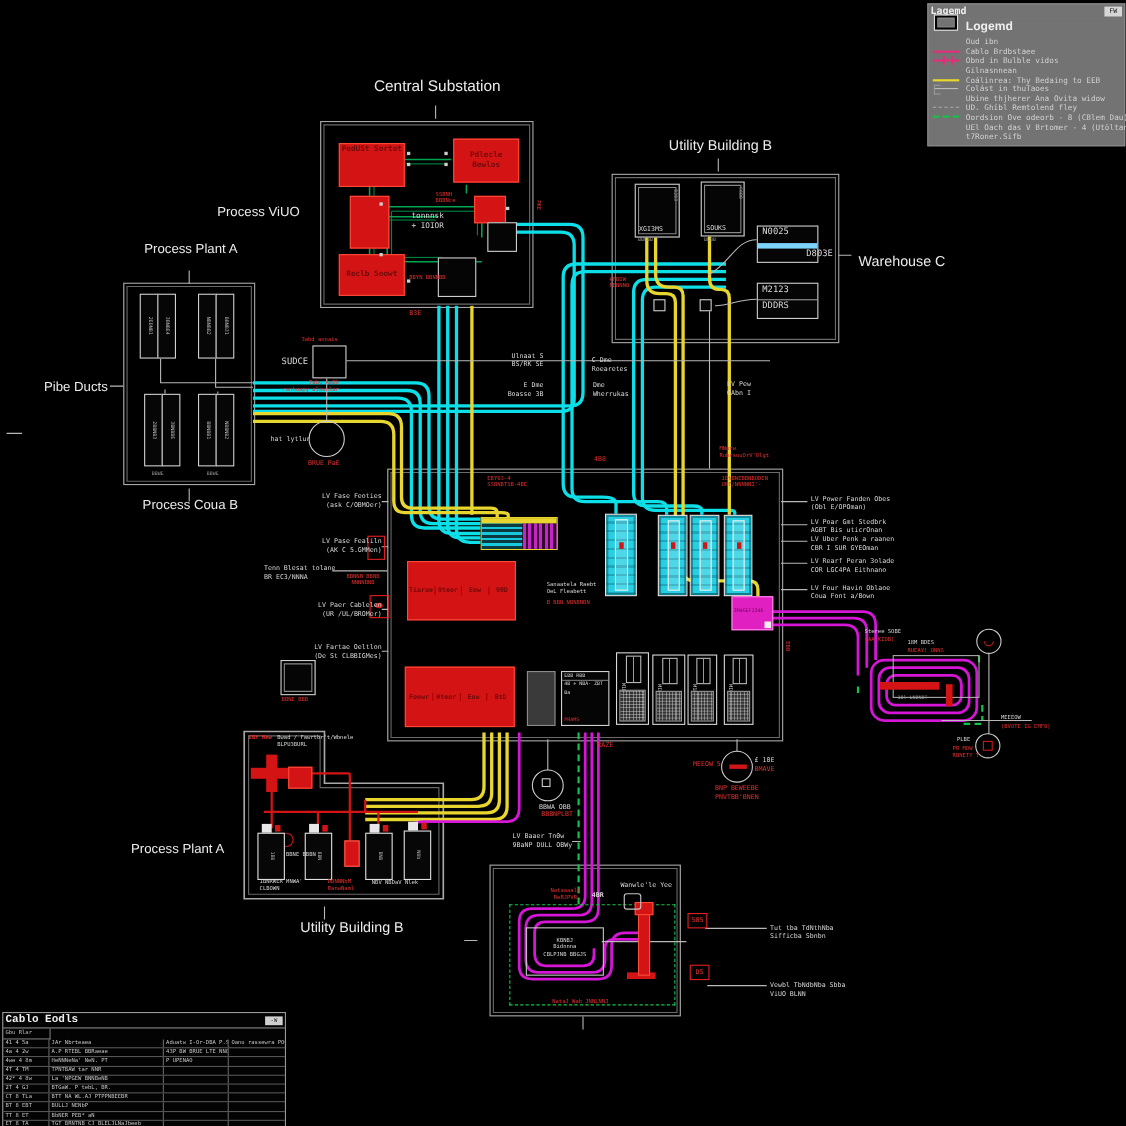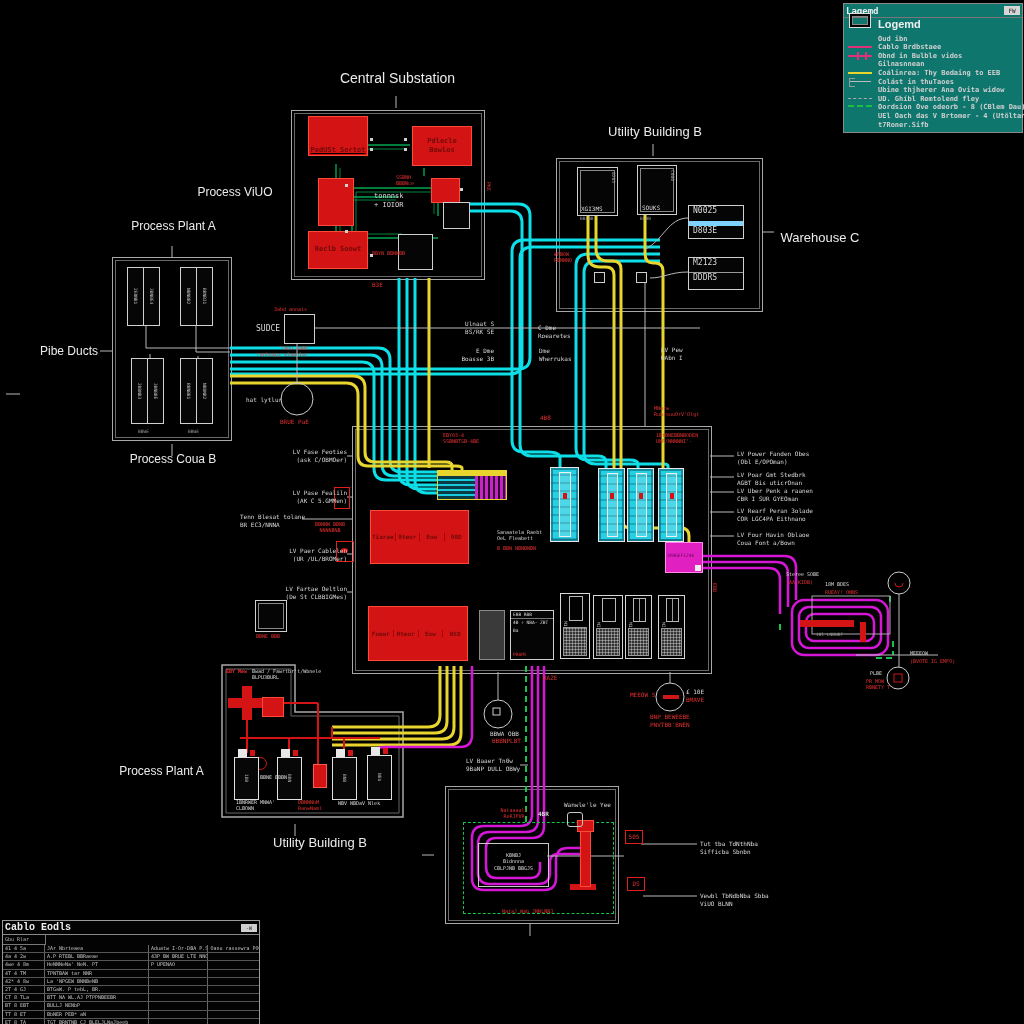--- a/index.html
+++ b/index.html
@@ -58,28 +58,28 @@
 
   
   .lco{position:absolute;left:250px;width:97px;text-align:right;color:#d8d8d8;font-size:6px;line-height:1.3;}
   .lco:nth-of-type(1){top:448px;} .lco:nth-of-type(2){top:489px;}
   .lco:nth-of-type(3){top:547px;} .lco:nth-of-type(4){top:585px;}
   .rco{position:absolute;left:737px;width:92px;color:#d8d8d8;font-size:6px;line-height:1.3;}
   .rco:nth-of-type(1){top:450px;} .rco:nth-of-type(2){top:471px;} .rco:nth-of-type(3){top:487px;}
   .rco:nth-of-type(4){top:507px;} .rco:nth-of-type(5){top:531px;}
 
   
-  .legend{position:absolute;left:843px;top:3px;width:178px;height:128px;border:1px solid #8a8a8a;background:#0f766e;}
+  .legend{position:absolute;left:843px;top:3px;width:178px;height:128px;border:1px solid #8a8a8a;background:#737373;}
   .leg-titlebar{display:flex;justify-content:space-between;align-items:center;height:13px;
                 border-bottom:1px solid #777;padding:0 2px;}
   .leg-title{color:#eee;font-weight:bold;font-size:9px;}
   .leg-btn{width:16px;height:9px;background:#d6d6d6;color:#222;font-size:6px;text-align:center;line-height:9px;}
   .leg-head{display:flex;align-items:flex-start;height:16px;padding-left:4px;color:#eee;font-weight:bold;
             font-size:11px;font-family:"Liberation Sans",sans-serif;}
-  .leg-row{display:flex;align-items:flex-end;height:8.6px;padding-left:4px;color:#d0d0d0;font-size:7px;white-space:nowrap;font-weight:bold;}
+  .leg-row{display:flex;align-items:center;height:8.6px;padding-left:4px;color:#d0d0d0;font-size:7px;white-space:nowrap;}
   .ic{width:26px;min-width:26px;height:8px;position:relative;margin-right:4px;}
   .ic-magenta-line::before{content:"";position:absolute;left:0;right:2px;top:3px;height:2px;background:#e0307a;}
   .ic-magenta-cross::before{content:"";position:absolute;left:0;right:2px;top:3px;height:2px;background:#e0307a;}
   .ic-magenta-cross::after{content:"";position:absolute;left:9px;top:0;width:2px;height:8px;background:#e0307a;box-shadow:8px 0 #e0307a;}
   .ic-yellow-line::before{content:"";position:absolute;left:0;right:2px;top:3px;height:2.5px;background:#e8d52e;}
   .ic-bracket::before{content:"";position:absolute;left:1px;right:3px;top:3px;border-top:1px solid #bbb;}
   .ic-bracket::after{content:"";position:absolute;left:1px;top:0px;width:5px;height:7px;border:1px solid #999;border-right:none;}
   .ic-gray-dash::before{content:"";position:absolute;left:0;right:2px;top:3px;border-top:1px dashed #aaa;}
   .ic-green-dash::before{content:"";position:absolute;left:0;right:2px;top:2px;border-top:2px dashed #18c048;}
   .ic-legend-box::before{content:"";position:absolute;left:1px;top:-5px;width:20px;height:13px;border:1px solid #ddd;
@@ -204,21 +204,21 @@
     <circle cx="498" cy="714" r="14" fill="none" stroke="#ccc"></circle>
     <rect x="493" y="708" width="7" height="7" fill="none" stroke="#ccc"></rect>
     <circle cx="670" cy="697" r="14" fill="none" stroke="#ccc"></circle>
     <rect x="663" y="695" width="16" height="4" fill="#cf1616"></rect>
     <circle cx="899" cy="583" r="11" fill="none" stroke="#ccc"></circle>
     <path d="M895,583 a4,4 0 1 0 8,0" fill="none" stroke="#cf1616"></path>
     <circle cx="898" cy="678" r="11" fill="none" stroke="#ccc"></circle>
     <rect x="894" y="674" width="8" height="8" fill="none" stroke="#cf1616"></rect>
   </svg>
 
-  <div class="redbox" style="left:308px;top:116px;width:58px;height:38px;display:flex;align-items:flex-end;justify-content:center;text-decoration:underline;">
+  <div class="redbox" style="left:308px;top:130px;width:58px;height:38px;display:flex;align-items:flex-start;justify-content:center;">
     <span class="redtxt f7 ctr">PedUSt Sortot</span>
     </div>
   <div class="redbox" style="left:412px;top:126px;width:58px;height:38px;display:flex;align-items:center;justify-content:center;">
     <span class="redtxt f7 ctr">Pdlecle Bewlos</span>
     </div>
   <div class="redbox" style="left:318px;top:178px;width:34px;height:46px;"></div>
   <div class="redbox" style="left:431px;top:178px;width:27px;height:23px;"></div>
   <div class="redbox" style="left:308px;top:231px;width:58px;height:36px;display:flex;align-items:center;justify-content:center;">
     <span class="redtxt f7 ctr">Reclb Soowt</span>
     </div>
@@ -249,21 +249,21 @@
     <span class="a dim f4 vt" style="right:1px;top:4px;">0203</span>
     </div>
   <div class="dblbox" style="left:637px;top:165px;width:38px;height:48px;">
     <span class="a w f6" style="left:4px;bottom:2px;">SOUKS</span>
     <span class="a dim f4 vt" style="right:1px;top:4px;">C600</span>
     </div>
   <div class="a dim f4" style="left:580px;top:216px;">BBLBB</div>
   <div class="a dim f4" style="left:640px;top:216px;">BLBB</div>
   <div class="wbox" style="left:688px;top:205px;width:54px;height:32px;">
     <div class="w f8" style="border-bottom:5px solid #7dd3fc;height:15px;padding-left:4px;">N0025</div>
-    <div class="w f8" style="height:15px;padding-left:4px;">D803E</div>
+    <div class="w f8" style="height:15px;padding-left:4px;margin-left:40px;">D803E</div>
     </div>
   <div class="wbox" style="left:688px;top:257px;width:54px;height:31px;">
     <div class="w f8" style="border-bottom:1px solid #999;height:14px;padding-left:4px;">M2123</div>
     <div class="w f8" style="height:14px;padding-left:4px;">DDDRS</div>
     </div>
   <div class="sq" style="left:594px;top:272px;width:9px;height:9px;"></div>
   <div class="sq" style="left:636px;top:272px;width:9px;height:9px;"></div>
   <div class="a r f5" style="left:554px;top:251px;">
     <div>#FBOW</div>
       <div>RBNNNO</div>

